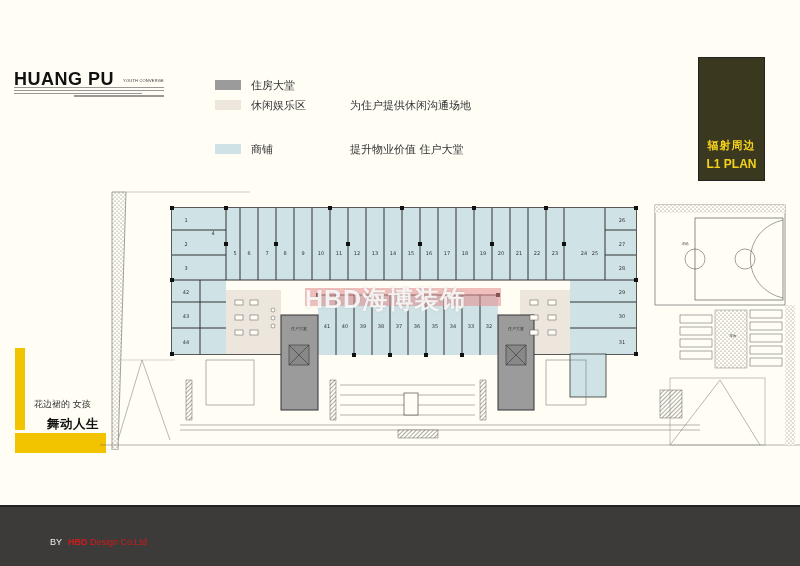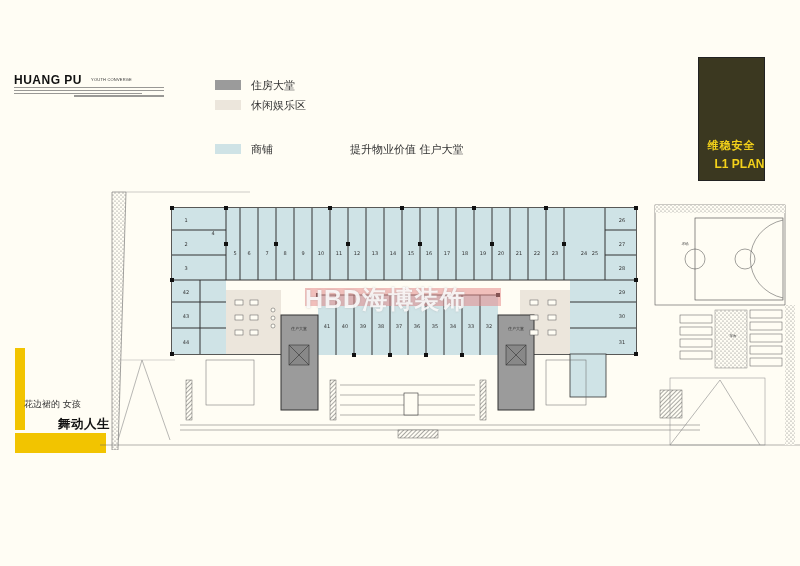--- a/index.html
+++ b/index.html
@@ -1,42 +1,42 @@
 <!DOCTYPE html>
 <html><head>
 <meta charset="utf-8">
 <style>
   * { box-sizing: border-box; margin: 0; padding: 0; }
   html, body { width: 800px; height: 566px; overflow: hidden; background: #fffdf4; font-family: "DejaVu Sans", sans-serif; }
   .page { position: relative; width: 800px; height: 566px; background: #fffdf4; }
 
   
   .brand { position: absolute; left: 14px; top: 69px; }
-  .brand-title { font-family: "Liberation Sans", sans-serif; font-size: 12px; font-weight: bold; color: #111; letter-spacing: 0.5px; display: inline-block; }
+  .brand-title { font-family: "Liberation Sans", sans-serif; font-size: 18px; font-weight: bold; color: #111; letter-spacing: 0.5px; display: inline-block; }
   .brand-sub { font-family: "Liberation Sans", sans-serif; font-size: 4px; color: #333; display: inline-block; margin-left: 4px; letter-spacing: 0.2px; vertical-align: 3px; }
   .brand-lines { position: absolute; left: 0; top: 18px; width: 150px; }
   .brand-lines div { height: 1.4px; background: #555; margin-bottom: 1.4px; opacity: 0.6; }
 
   
   .legend { position: absolute; left: 215px; top: 78px; }
   .legend-row { position: absolute; left: 0; height: 14px; width: 300px; }
   .legend-swatch { position: absolute; left: 0; top: 2px; width: 26px; height: 10px; }
   .legend-label { position: absolute; left: 36px; top: 0; font-size: 11px; color: #333; white-space: nowrap; }
   .legend-desc { position: absolute; left: 135px; top: 0; font-size: 11px; color: #333; white-space: nowrap; }
 
   
   .plan-badge { position: absolute; left: 698px; top: 57px; width: 67px; height: 124px; background: #3b3820; border: 1px solid #222; }
   .plan-badge-cn { position: absolute; left: 0; width: 100%; top: 80px; text-align: center; font-size: 11px; color: #f4d21a; font-weight: bold; letter-spacing: 1px; }
-  .plan-badge-en { position: absolute; left: 0; width: 100%; top: 99px; text-align: center; font-family: "Liberation Sans", sans-serif; font-size: 12px; color: #f4d21a; font-weight: bold; margin-left: 8px; }
+  .plan-badge-en { position: absolute; left: 0; width: 100%; top: 99px; text-align: center; font-family: "Liberation Sans", sans-serif; font-size: 12px; color: #f4d21a; font-weight: bold; }
 
   
   .yellow-bar-v { position: absolute; left: 15px; top: 348px; width: 10px; height: 82px; background: #f2c400; }
   .yellow-bar-h { position: absolute; left: 15px; top: 433px; width: 91px; height: 20px; background: #f2c400; }
-  .slogan-small { position: absolute; left: 24px; top: 398px; font-size: 9px; color: #333; white-space: nowrap; }
-  .slogan-big { position: absolute; left: 58px; top: 416px; font-size: 12.5px; color: #111; font-weight: bold; white-space: nowrap; letter-spacing: 0.5px; }
+  .slogan-small { position: absolute; left: 34px; top: 398px; font-size: 9px; color: #333; white-space: nowrap; }
+  .slogan-big { position: absolute; left: 47px; top: 416px; font-size: 12.5px; color: #111; font-weight: bold; white-space: nowrap; letter-spacing: 0.5px; }
 
   
   .footer { position: absolute; left: 0; top: 505px; width: 800px; height: 61px; background: #3d3a3a; border-top: 2px solid #222; }
   .footer-by { position: absolute; left: 50px; top: 30px; font-family: "Liberation Sans", sans-serif; font-size: 9px; color: #eee; }
   .footer-company { position: absolute; left: 68px; top: 30px; font-family: "Liberation Sans", sans-serif; font-size: 9px; color: #d01a1a; white-space: nowrap; }
   .footer-company b { font-weight: bold; }
 
   
   .plan { position: absolute; left: 100px; top: 190px; width: 700px; height: 260px; }
   .plan svg { position: absolute; left: 0; top: 0; }
@@ -62,30 +62,31 @@
   </div>
 
   <div class="legend">
     <div class="legend-row" style="top:0">
       <div class="legend-swatch" style="background:#9b9b9b"></div>
       <span class="legend-label">住房大堂</span>
     </div>
     <div class="legend-row" style="top:20px">
       <div class="legend-swatch" style="background:#ece6dc"></div>
       <span class="legend-label">休闲娱乐区</span>
+      <span class="legend-desc">为住户提供休闲沟通场地</span>
     </div>
     <div class="legend-row" style="top:64px">
       <div class="legend-swatch" style="background:#cfe3e6"></div>
       <span class="legend-label">商铺</span>
       <span class="legend-desc">提升物业价值  住户大堂</span>
     </div>
   </div>
 
   <div class="plan-badge">
-    <div class="plan-badge-cn">维稳安全</div>
+    <div class="plan-badge-cn">辐射周边</div>
     <div class="plan-badge-en">L1 PLAN</div>
   </div>
 
   <div class="yellow-bar-v"></div>
   <div class="yellow-bar-h"></div>
   <div class="slogan-small">花边裙的   女孩</div>
   <div class="slogan-big">舞动人生</div>
 
   <div class="plan">
     <svg width="700" height="260" viewBox="0 0 700 260">
@@ -309,13 +310,17 @@
       <polyline points="570,255 620,190 660,255" fill="none" stroke="#888" stroke-width="0.6"></polyline>
       <rect x="570" y="188" width="95" height="67" fill="none" stroke="#888" stroke-width="0.5"></rect>
       <text x="633" y="147" font-size="3.5" fill="#333" font-family="DejaVu Sans, sans-serif" text-anchor="middle">车库</text>
       <text x="585" y="55" font-size="3.5" fill="#333" font-family="DejaVu Sans, sans-serif" text-anchor="middle">球场</text>
     </svg>
   </div>
 
   <div class="watermark-url-bg"></div>
   <div class="watermark-main">HBD海博装饰</div>
 
+  <div class="footer">
+    <span class="footer-by">BY</span>
+    <span class="footer-company"><b>HBD</b><span> Design Co.Ltd</span></span>
+  </div>
 </div>
 
 </body></html>

